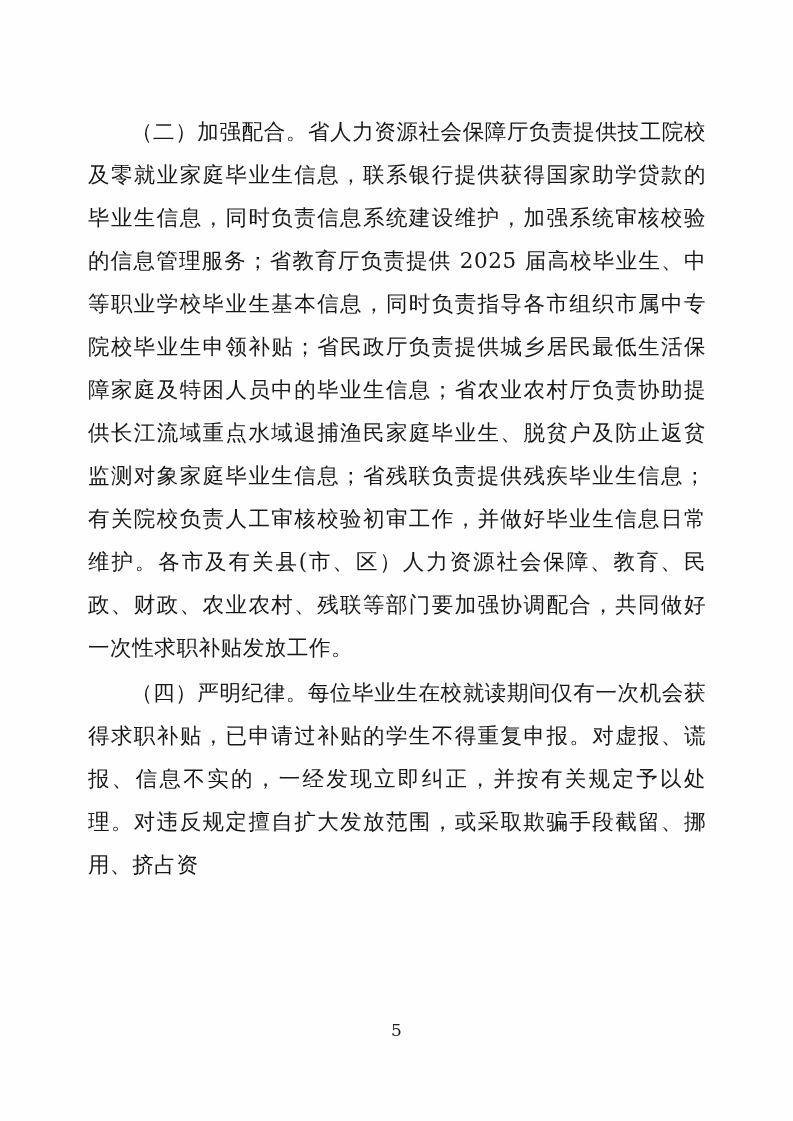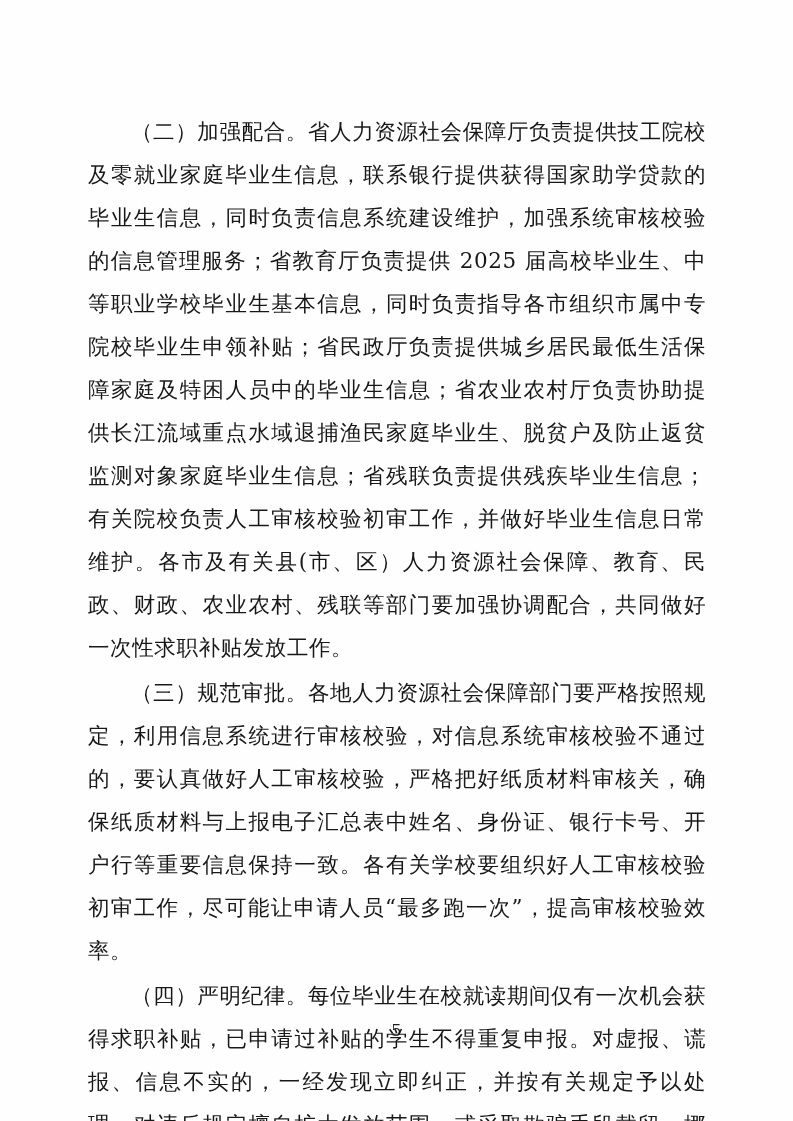--- a/index.html
+++ b/index.html
@@ -53,17 +53,16 @@
     color: #1a1a1a;
     font-family: "DejaVu Serif", serif;
   }
 </style>
 </head>
 <body>
 
 <div class="page">
   <div class="content">
     <p class="para">（二）加强配合。省人力资源社会保障厅负责提供技工院校及零就业家庭毕业生信息，联系银行提供获得国家助学贷款的毕业生信息，同时负责信息系统建设维护，加强系统审核校验的信息管理服务；省教育厅负责提供 2025 届高校毕业生、中等职业学校毕业生基本信息，同时负责指导各市组织市属中专院校毕业生申领补贴；省民政厅负责提供城乡居民最低生活保障家庭及特困人员中的毕业生信息；省农业农村厅负责协助提供长江流域重点水域退捕渔民家庭毕业生、脱贫户及防止返贫监测对象家庭毕业生信息；省残联负责提供残疾毕业生信息；有关院校负责人工审核校验初审工作，并做好毕业生信息日常维护。各市及有关县(市、区）人力资源社会保障、教育、民政、财政、农业农村、残联等部门要加强协调配合，共同做好一次性求职补贴发放工作。</p>
-    <p class="para">（三）规范审批。各地人力资源社会保障部门要严格按照规定，利用信息系统进行审核校验，对信息系统审核校验不通过的，要认真做好人工审核校验，严格把好纸质材料审核关，确保纸质材料与上报电子汇总表中姓名、身份证、银行卡号、开户行等重要信息保持一致。各有关学校要组织好人工审核校验初审工作，尽可能让申请人员“最多跑一次”，提高审核校验效率。</p>
     <p class="para tight">（四）严明纪律。每位毕业生在校就读期间仅有一次机会获得求职补贴，已申请过补贴的学生不得重复申报。对虚报、谎报、信息不实的，一经发现立即纠正，并按有关规定予以处理。对违反规定擅自扩大发放范围，或采取欺骗手段截留、挪用、挤占资</p>
   </div>
   <div class="page-number">5</div>
 </div>
 
 </body></html>

